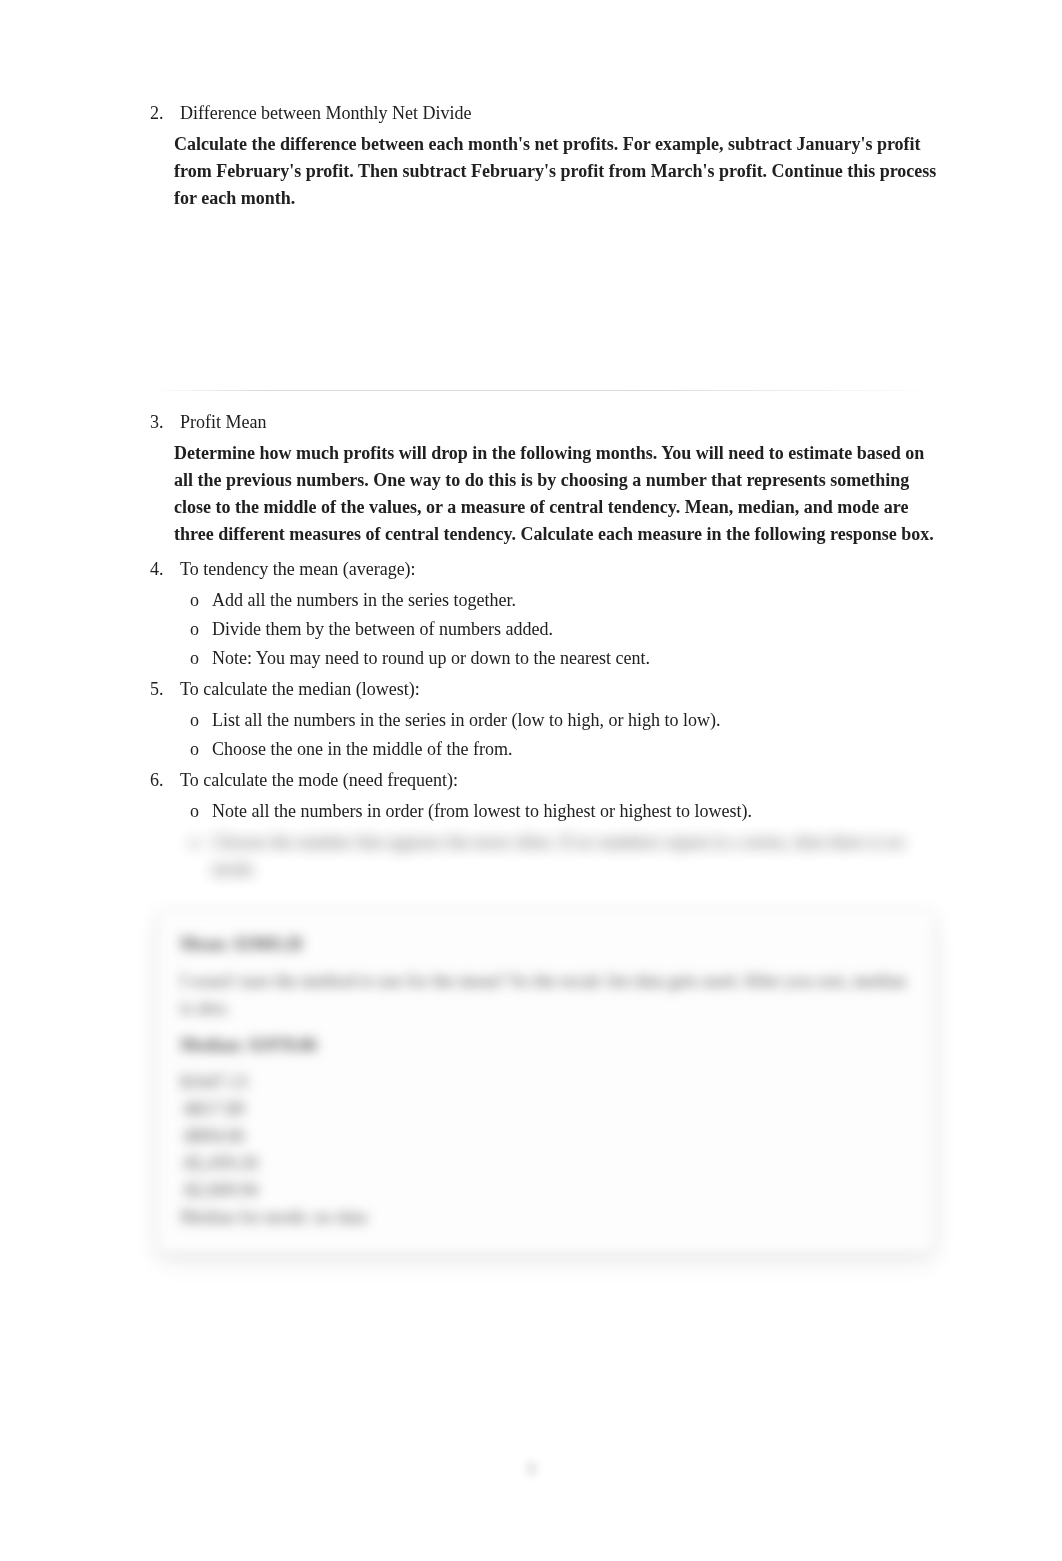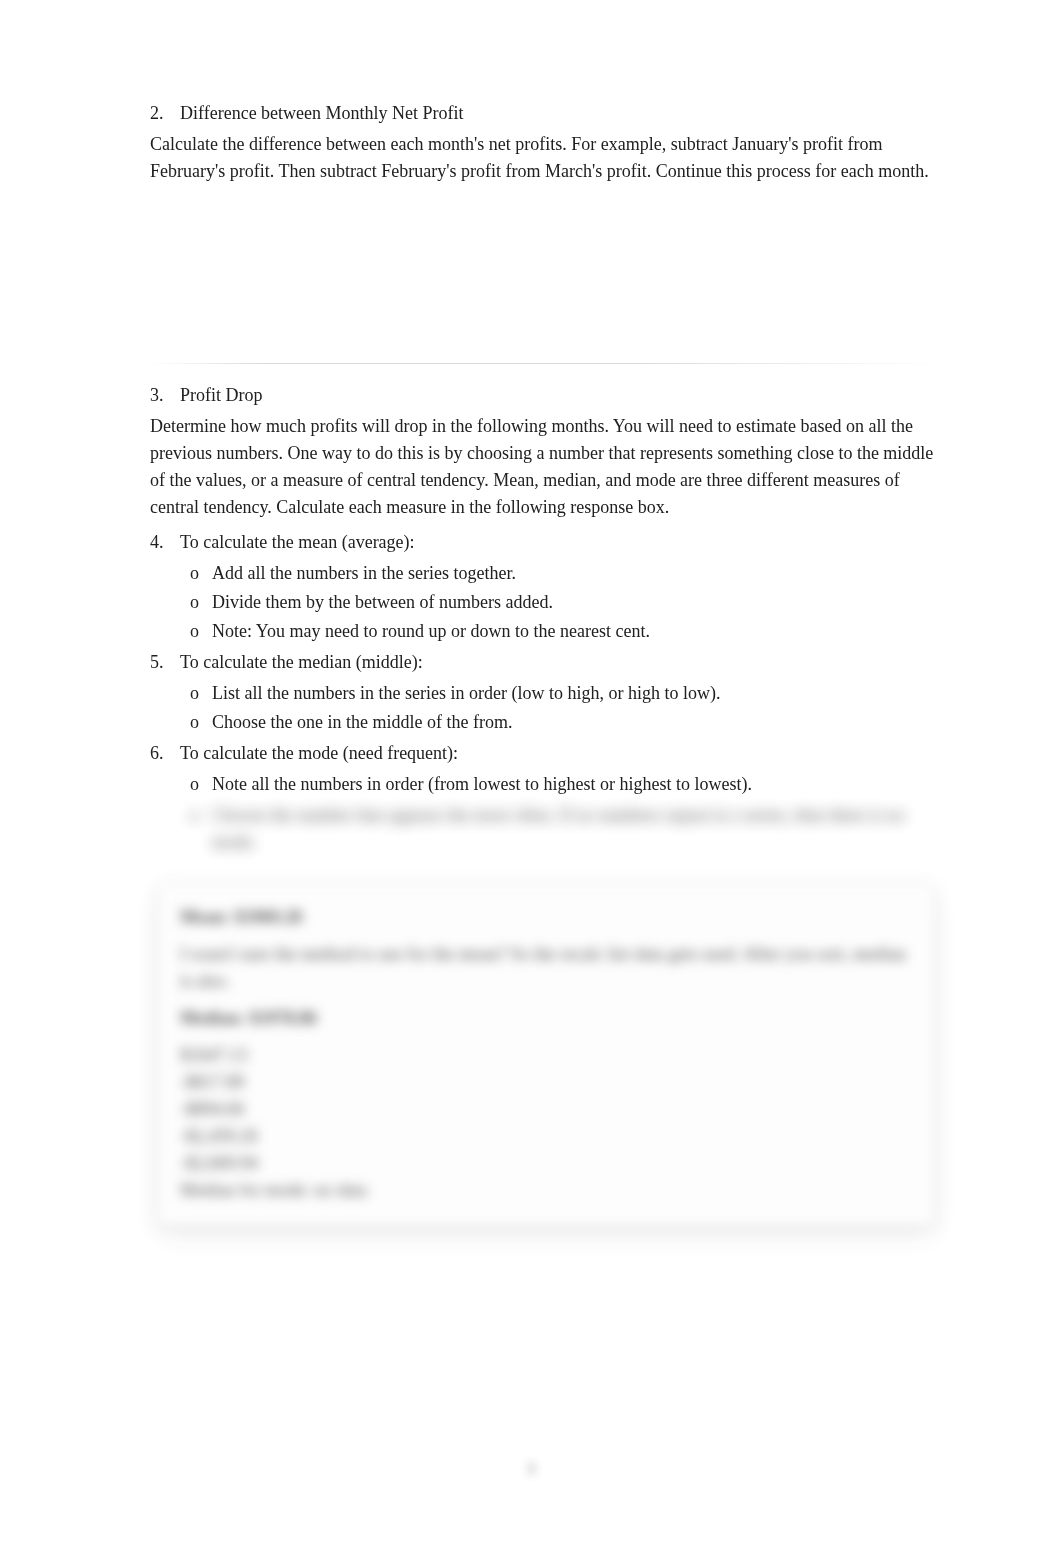--- a/index.html
+++ b/index.html
@@ -25,22 +25,23 @@
     .item-head {
       display: flex;
     }
     .item-num {
       min-width: 30px;
     }
     .item-title {
       flex: 1;
     }
     .item-body {
-      margin-left: 0;
+      margin-left: 24px;
       margin-top: 4px;
+      font-weight: bold;
     }
     .gap-large {
       height: 130px;
     }
     .sublist {
       margin-left: 40px;
       margin-top: 4px;
     }
     .subline {
       display: flex;
@@ -102,61 +103,61 @@
     }
   </style>
 </head>
 <body>
 
 <div class="page">
 
   <div class="item">
     <div class="item-head">
       <div class="item-num">2.</div>
-      <div class="item-title">Difference between Monthly Net Profit</div>
+      <div class="item-title">Difference between Monthly Net Divide</div>
     </div>
     <div class="item-body">Calculate the difference between each month's net profits. For example, subtract January's profit from February's profit. Then subtract February's profit from March's profit. Continue this process for each month.</div>
   </div>
 
   <div class="gap-large"></div>
   <div class="sep-shadow"></div>
 
   <div style="margin-bottom:8px;">
     <div class="item-head">
       <div class="item-num">3.</div>
-      <div class="item-title">Profit Drop</div>
+      <div class="item-title">Profit Mean</div>
     </div>
     <div class="item-body">Determine how much profits will drop in the following months. You will need to estimate based on all the previous numbers. One way to do this is by choosing a number that represents something close to the middle of the values, or a measure of central tendency. Mean, median, and mode are three different measures of central tendency. Calculate each measure in the following response box.</div>
   </div>
 
   <div style="margin-bottom:4px;">
     <div class="item-head">
       <div class="item-num">4.</div>
-      <div class="item-title">To calculate the mean (average):</div>
+      <div class="item-title">To tendency the mean (average):</div>
     </div>
     <div class="sublist">
       <div class="subline">
           <div class="subm">o</div>
           <div class="subtext">Add all the numbers in the series together.</div>
         </div>
       <div class="subline">
           <div class="subm">o</div>
           <div class="subtext">Divide them by the between of numbers added.</div>
         </div>
       <div class="subline">
           <div class="subm">o</div>
           <div class="subtext">Note: You may need to round up or down to the nearest cent.</div>
         </div>
     </div>
   </div>
 
   <div style="margin-bottom:4px;">
     <div class="item-head">
       <div class="item-num">5.</div>
-      <div class="item-title">To calculate the median (middle):</div>
+      <div class="item-title">To calculate the median (lowest):</div>
     </div>
     <div class="sublist">
       <div class="subline">
           <div class="subm">o</div>
           <div class="subtext">List all the numbers in the series in order (low to high, or high to low).</div>
         </div>
       <div class="subline">
           <div class="subm">o</div>
           <div class="subtext">Choose the one in the middle of the from.</div>
         </div>

